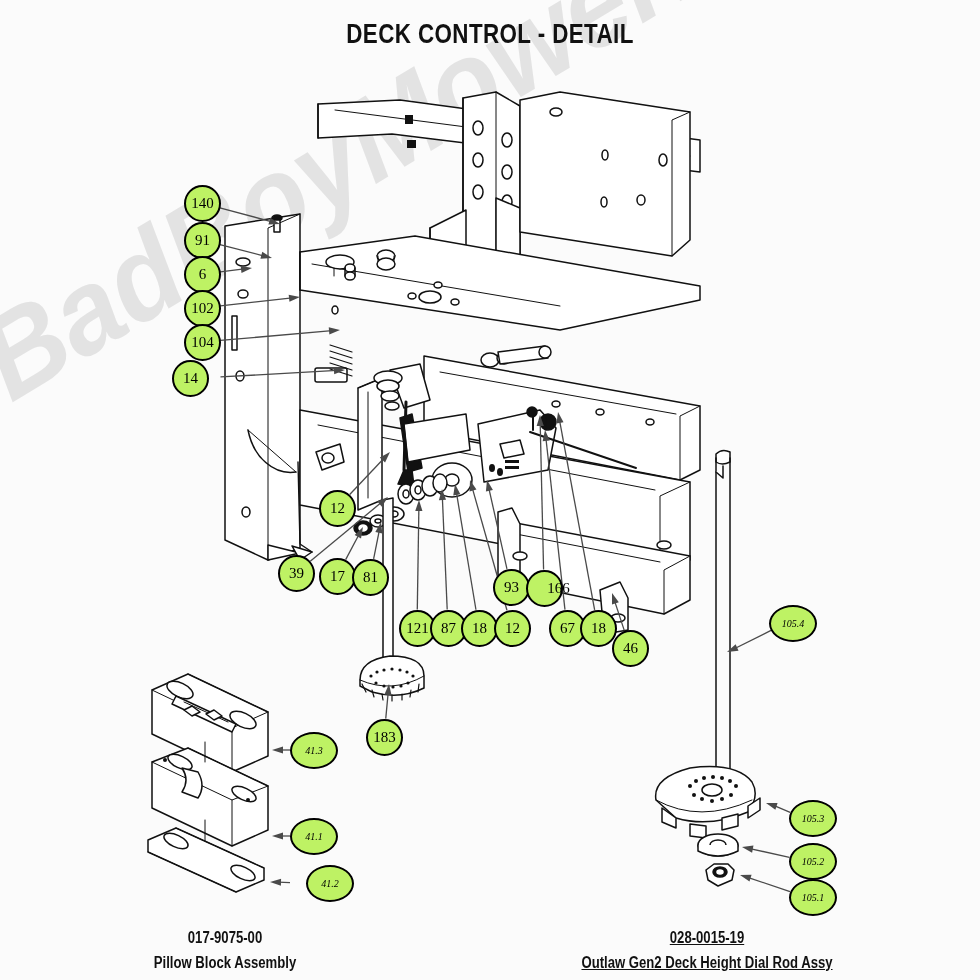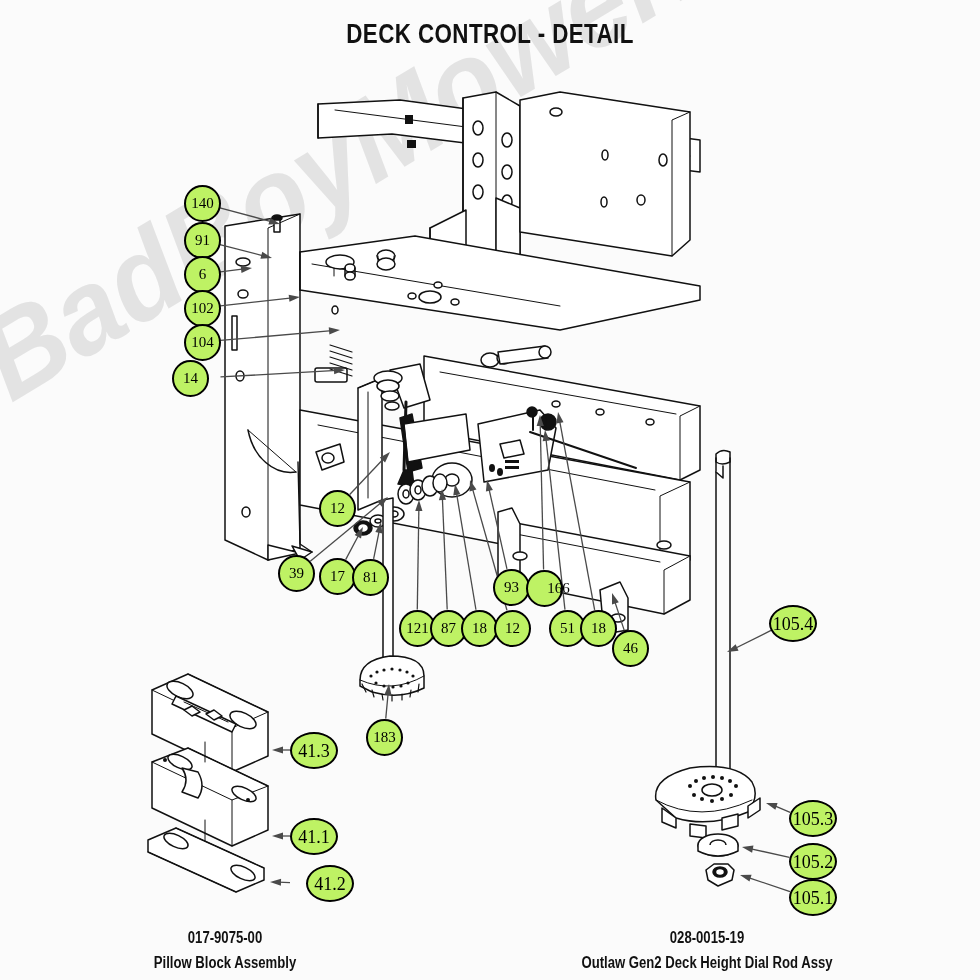--- a/index.html
+++ b/index.html
@@ -39,21 +39,21 @@
     position:absolute;
     border:2px solid #000;border-radius:50%;
     background:#bef264;color:#000;
     display:flex;align-items:center;justify-content:center;
     font-family:"Liberation Serif",serif;
     font-size:15px;line-height:1;
     box-sizing:border-box;
   }
   .cal.r18{width:37px;height:37px;margin-left:-18px;margin-top:-18px;}
   .cal.wide{width:48px;height:37px;border-radius:50%;
-            margin-left:-24px;margin-top:-18px;font-size:18px;}
+            margin-left:-24px;margin-top:-18px;font-size:10px;font-style:italic;}
 
   svg.art{position:absolute;left:0;top:0;width:980px;height:980px;}
 </style>
 </head>
 <body>
 
 <div id="page">
 
   <div class="wm">BadBoyMowerParts.com</div>
 
@@ -393,37 +393,37 @@
       <div class="cal r18" style="left: 337px; top: 508px;">12</div>
       <div class="cal r18" style="left: 296px; top: 573px;">39</div>
       <div class="cal r18" style="left: 337px; top: 576px;">17</div>
       <div class="cal r18" style="left: 370px; top: 577px; text-align: right;">81</div>
       <div class="cal r18" style="left: 417px; top: 628px;">121</div>
       <div class="cal r18" style="left: 448px; top: 628px;">87</div>
       <div class="cal r18" style="left: 479px; top: 628px;">18</div>
       <div class="cal r18" style="left: 512px; top: 628px;">12</div>
       <div class="cal r18" style="left: 511px; top: 587px;">93</div>
       <div class="cal r18" style="left: 544px; top: 588px; padding-left: 28px;">166</div>
-      <div class="cal r18" style="left: 567px; top: 628px;">51</div>
+      <div class="cal r18" style="left: 567px; top: 628px;">67</div>
       <div class="cal r18" style="left: 598px; top: 628px;">18</div>
       <div class="cal r18" style="left: 630px; top: 648px;">46</div>
       <div class="cal r18" style="left: 384px; top: 737px;">183</div>
       <div class="cal wide" style="left: 793px; top: 623px;">105.4</div>
       <div class="cal wide" style="left: 813px; top: 818px;">105.3</div>
       <div class="cal wide" style="left: 813px; top: 861px;">105.2</div>
       <div class="cal wide" style="left: 813px; top: 897px;">105.1</div>
       <div class="cal wide" style="left: 314px; top: 750px;">41.3</div>
       <div class="cal wide" style="left: 314px; top: 836px;">41.1</div>
       <div class="cal wide" style="left: 330px; top: 883px;">41.2</div>
     </div>
 
   <div id="caption-layer">
       <div class="caption" style="left: 25px; top: 918px; width: 400px;">
         <span class="pn">017-9075-00</span>
         <span class="dsc">Pillow Block Assembly</span>
       </div>
-      <div class="caption" style="left: 507px; top: 918px; width: 400px;">
+      <div class="caption" style="left: 507px; top: 918px; width: 400px; text-decoration: underline;">
         <span class="pn">028-0015-19</span>
         <span class="dsc">Outlaw Gen2 Deck Height Dial Rod Assy</span>
       </div>
     </div>
 
 </div>
 
 </body></html>

